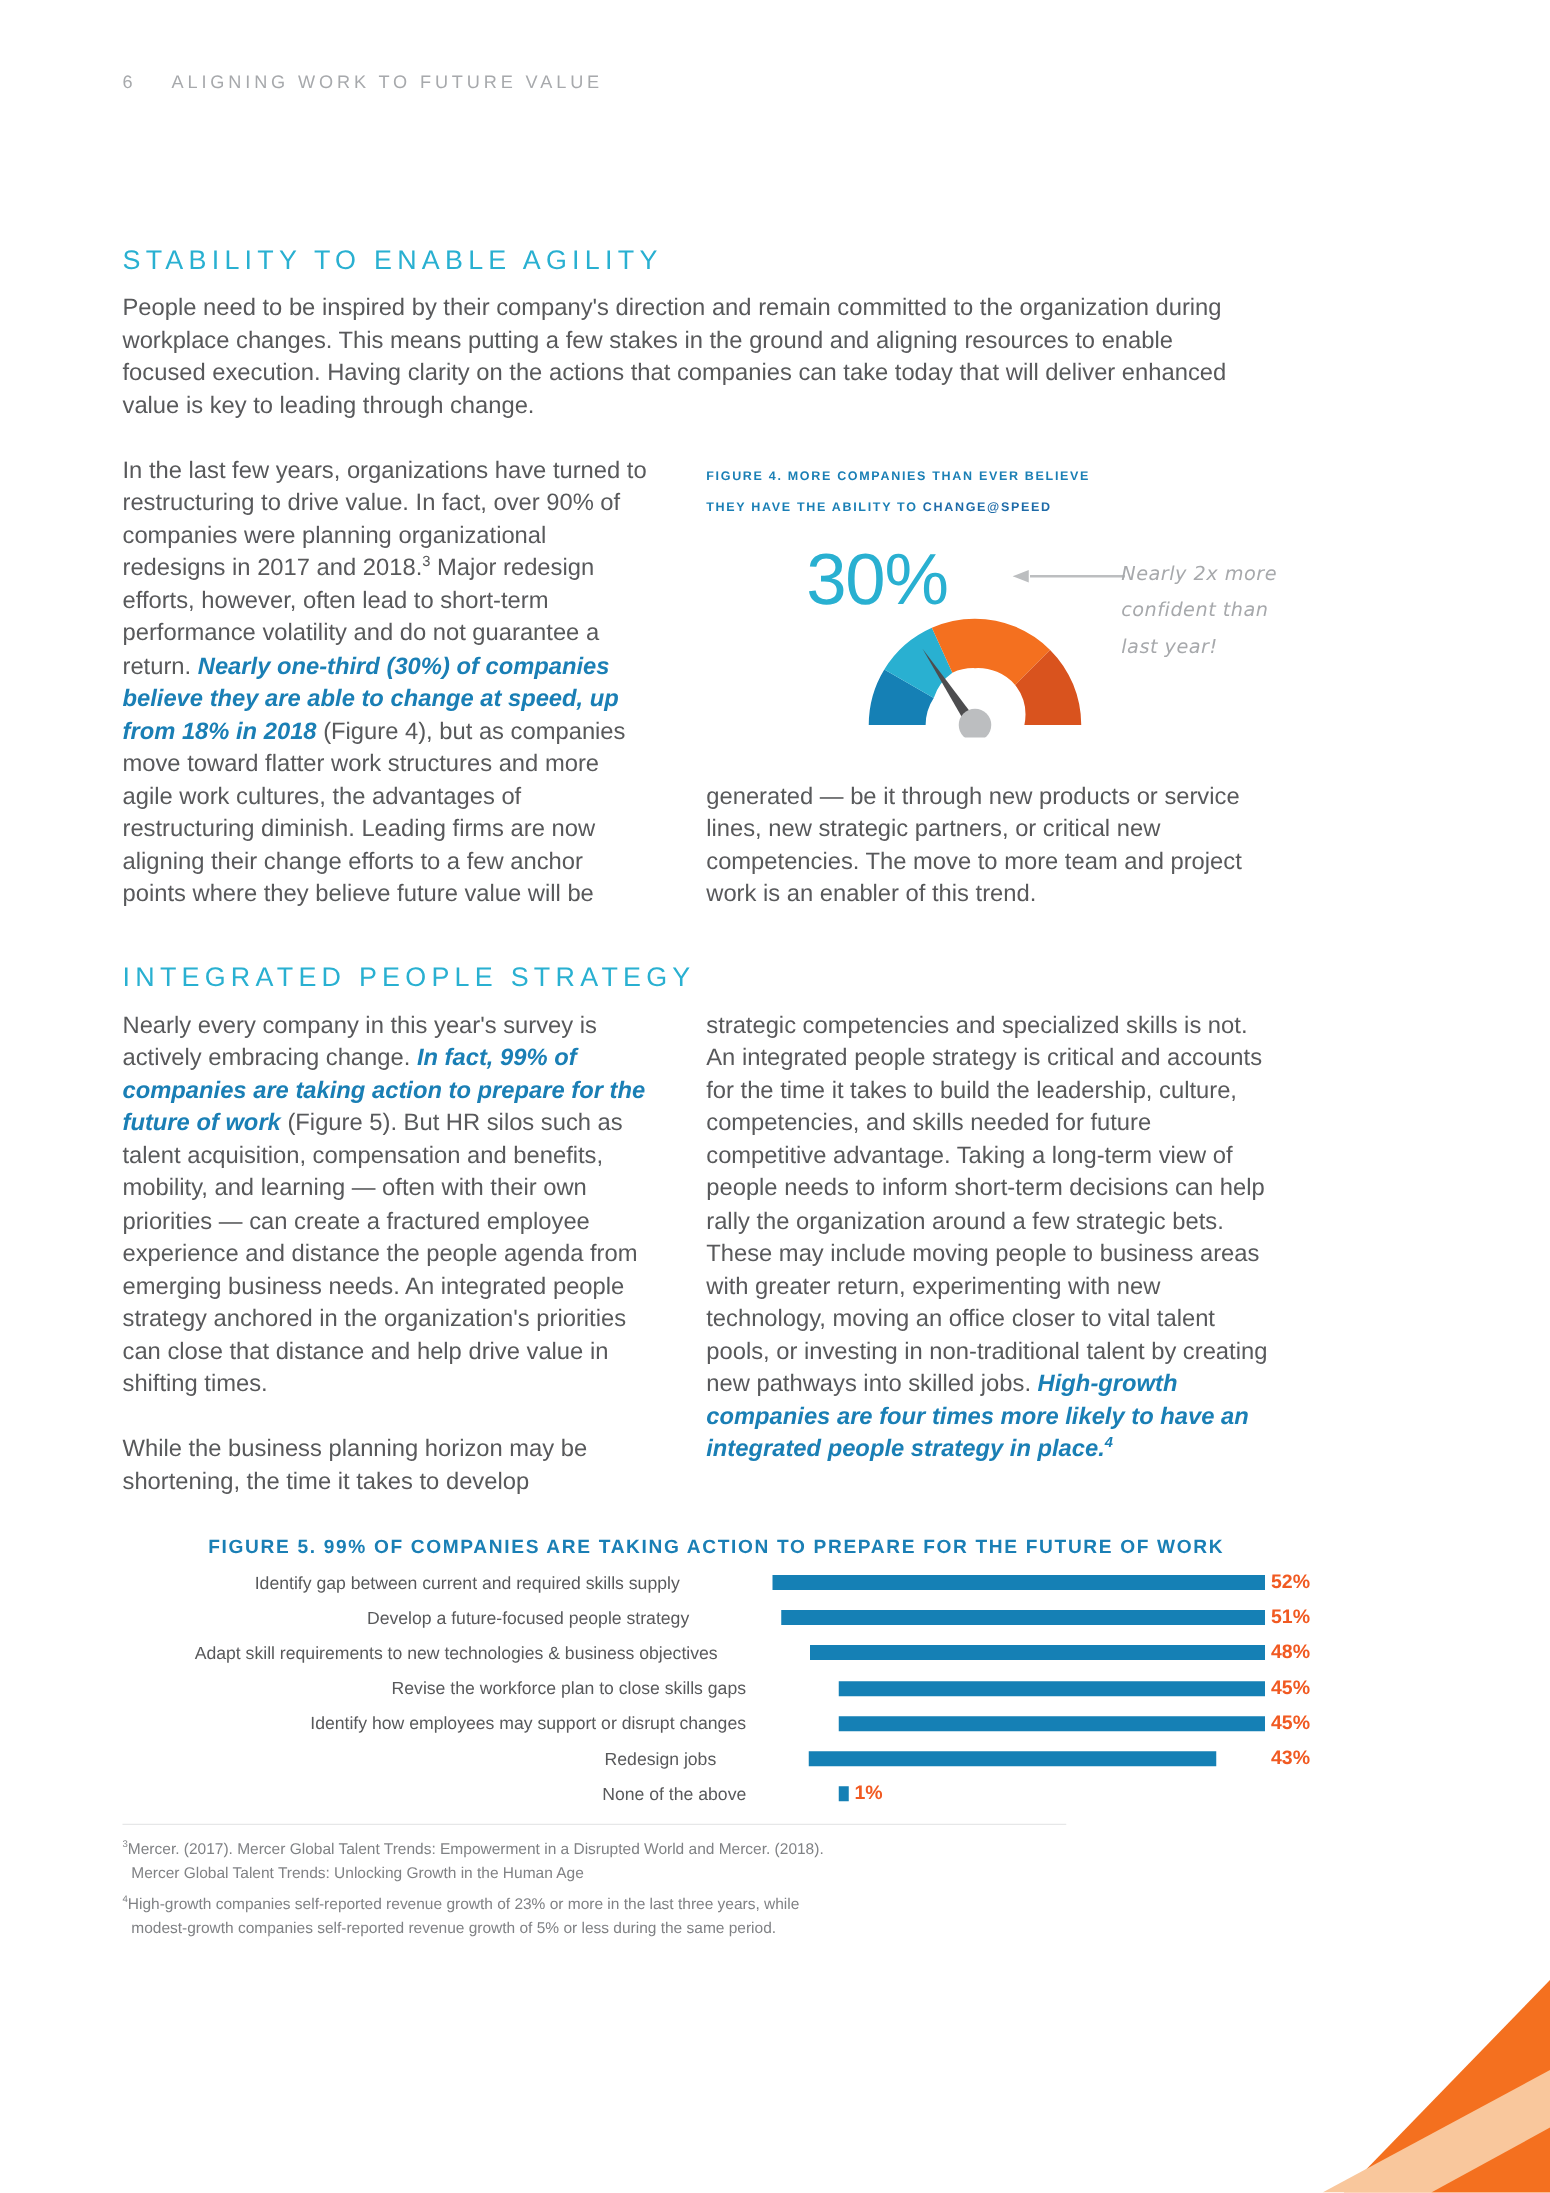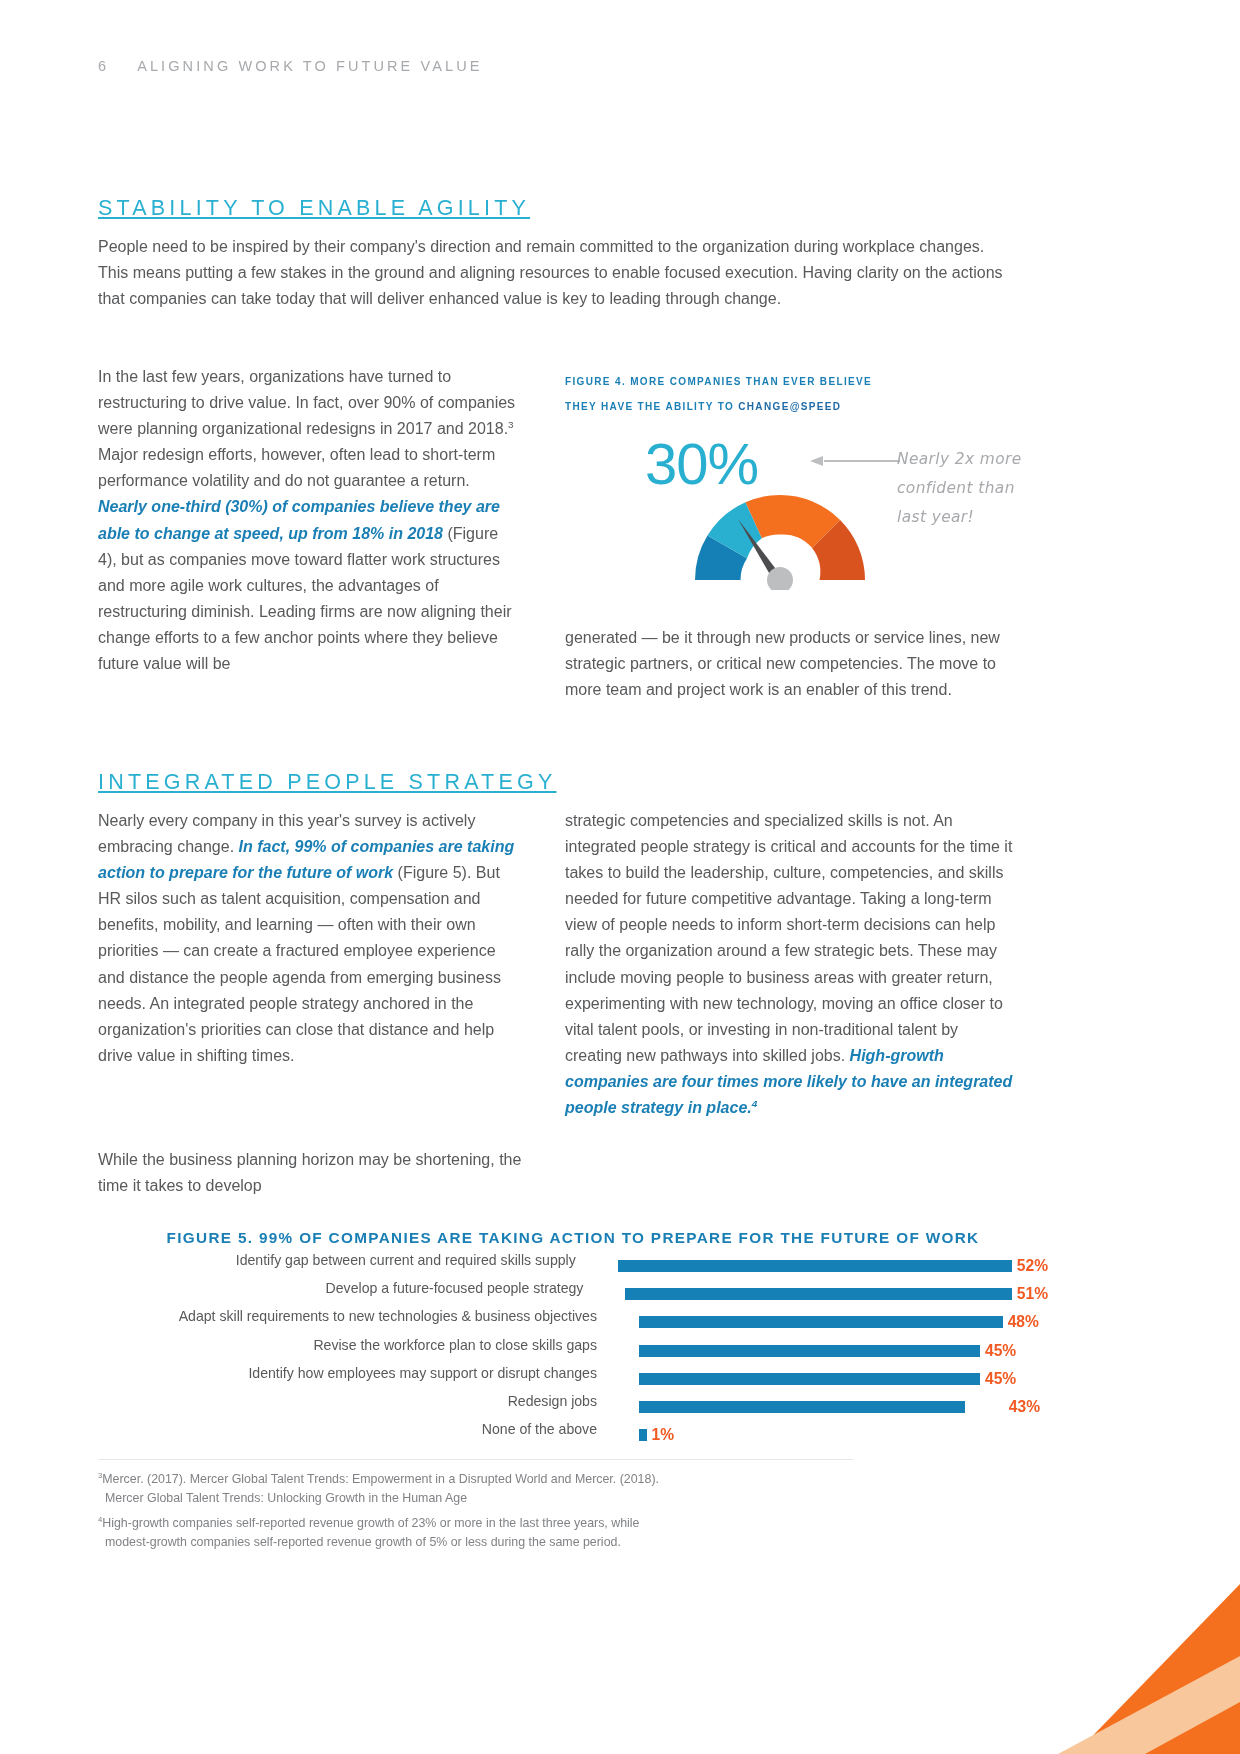--- a/index.html
+++ b/index.html
@@ -38,28 +38,27 @@
   .running-header .pg { margin-right: 28px; }
 
   
   .section-heading {
     position: absolute;
     font-size: 21.5px;
     letter-spacing: 4.2px;
     color: #29b0d1;
     font-weight: 400;
     white-space: nowrap;
-    text-decoration: underline;
   }
   #heading-stability { left: 98px; top: 196px; }
   #heading-integrated { left: 98px; top: 770px; }
 
   
   .body-text {
-    font-size: 16px;
+    font-size: 19px;
     line-height: 26.1px;
     color: #58595b;
     text-align: left;
   }
   .body-text .em {
     color: #1a7fb5;
     font-weight: bold;
     font-style: italic;
   }
   sup {
@@ -185,22 +184,23 @@
 
   #fig5-chart {
     position: absolute;
     left: 98px;
     top: 1252px;
     width: 950px;
   }
 
   .bar-row {
     display: flex;
-    align-items: flex-start;
+    align-items: center;
     height: 28.2px;
+    gap: 32px;
   }
   .bar-label {
     width: 508px;
     text-align: right;
     font-size: 14.1px;
     color: #58595b;
     padding-right: 9px;
     white-space: nowrap;
     line-height: 1.2;
   }

